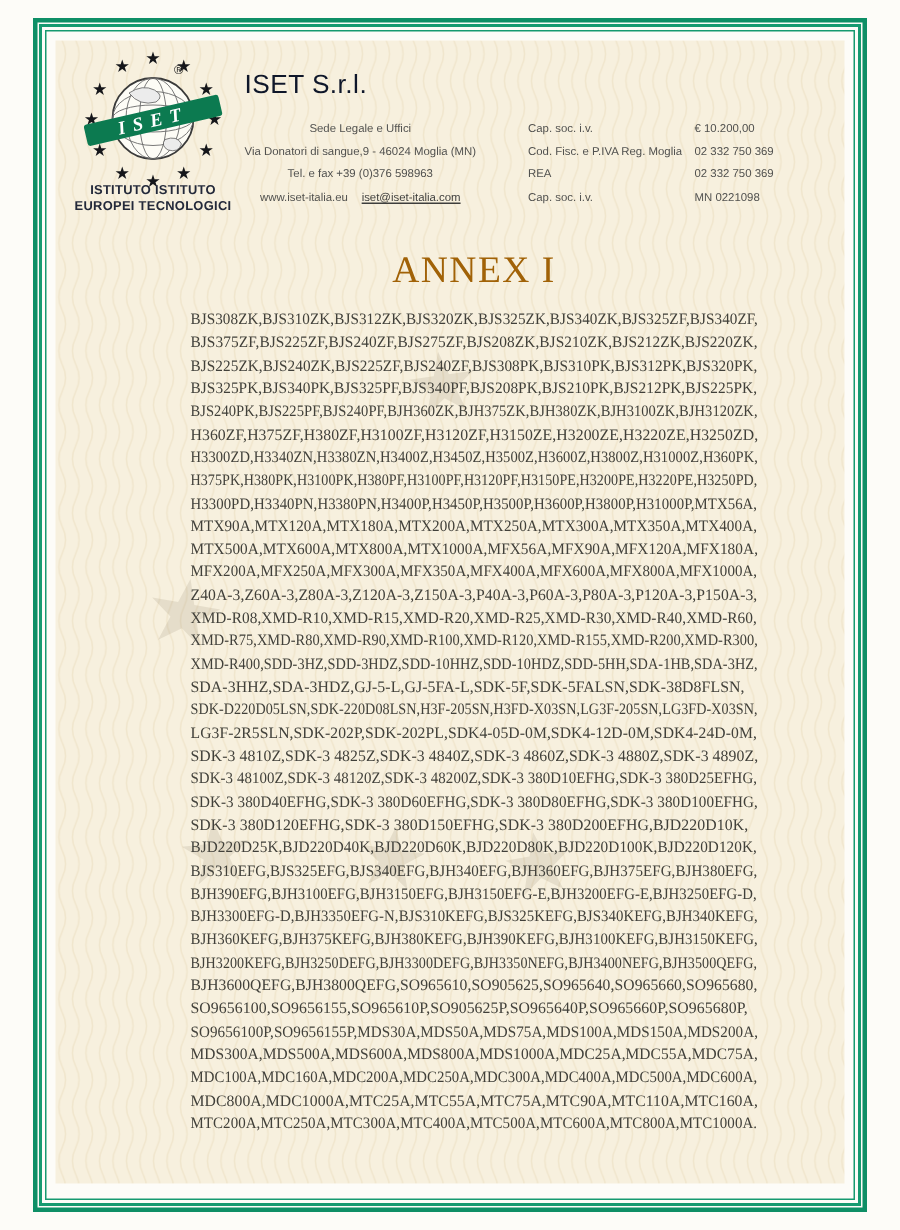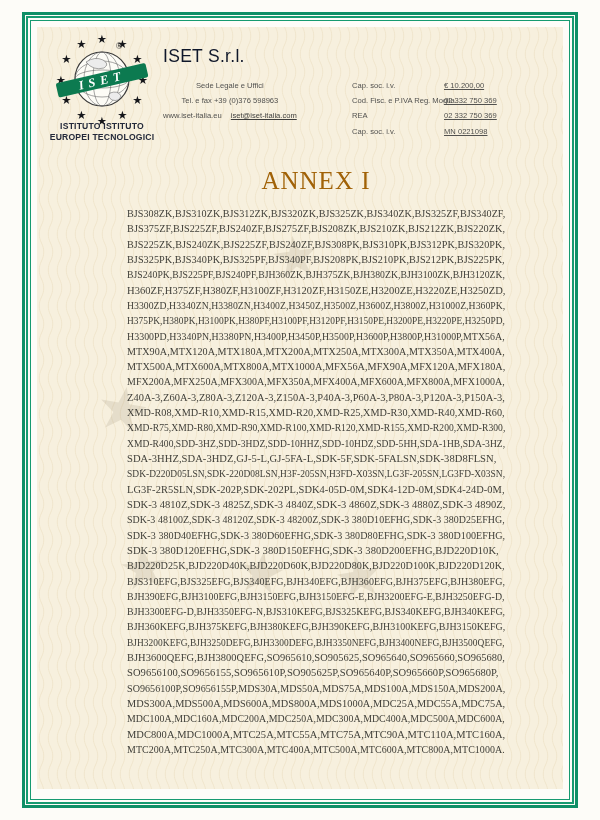--- a/index.html
+++ b/index.html
@@ -21,21 +21,21 @@
     position:absolute;left:24px;top:121px;width:156px;text-align:center;
     font-size:8.6px;font-weight:bold;line-height:10.8px;color:#23293a;letter-spacing:0.2px;
   }
   
   .company-name{position:absolute;left:163px;top:46px;font-size:17.5px;color:#0f172a;letter-spacing:0.3px;}
   .addr-block{position:absolute;left:163px;top:78px;font-size:7.6px;color:#51514f;line-height:15.2px;white-space:nowrap;text-align:center;}
   .addr-block .email{text-decoration:underline;color:#3e3e3c;}
   .addr-block .web{margin-right:7px;}
   .registry-block{position:absolute;left:352px;top:78px;font-size:7.6px;color:#51514f;width:210px;}
   .reg-row{position:relative;height:15.2px;line-height:15.2px;white-space:nowrap;}
-  .reg-value{position:absolute;left:92px;top:0;text-decoration:underline;}
+  .reg-value{position:absolute;left:111px;top:0;}
   
   .annex-title{
     position:absolute;left:127px;top:167px;width:378px;text-align:center;
     font-family:"Liberation Serif",serif;font-size:25px;color:#a16207;letter-spacing:1px;
   }
   .annex-body{position:absolute;left:127px;top:206px;width:380px;}
   .code-line{
     display:block;white-space:nowrap;height:15.32px;line-height:15.32px;
     font-family:"Liberation Serif",serif;font-size:10.6px;color:#41403a;
     transform-origin:0 50%;letter-spacing:0.05px;
@@ -102,20 +102,21 @@
 
   <div class="org-name">
     <div>ISTITUTO ISTITUTO</div>
     <div>EUROPEI TECNOLOGICI</div>
   </div>
 
   <div class="company-name">ISET S.r.l.</div>
 
   <div class="addr-block">
     <div>Sede Legale e Uffici</div>
+    <div>Via Donatori di sangue,9 - 46024 Moglia (MN)</div>
     <div>Tel. e fax +39 (0)376 598963</div>
     <div>
       <span class="web">www.iset-italia.eu</span>
       <span class="email">iset@iset-italia.com</span>
     </div>
   </div>
 
   <div class="registry-block">
       <div class="reg-row">
       <span class="reg-label">Cap. soc. i.v.</span>

